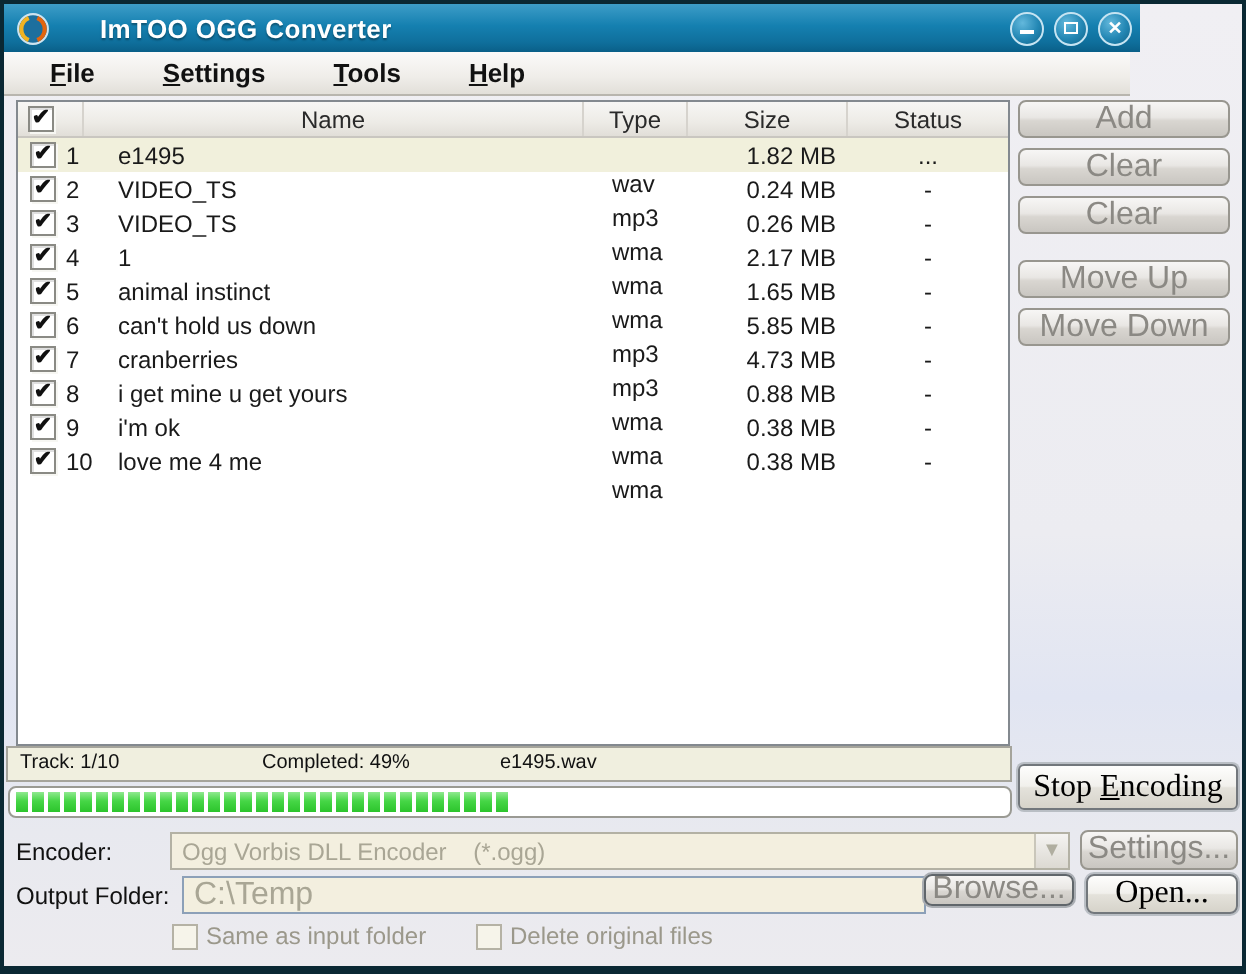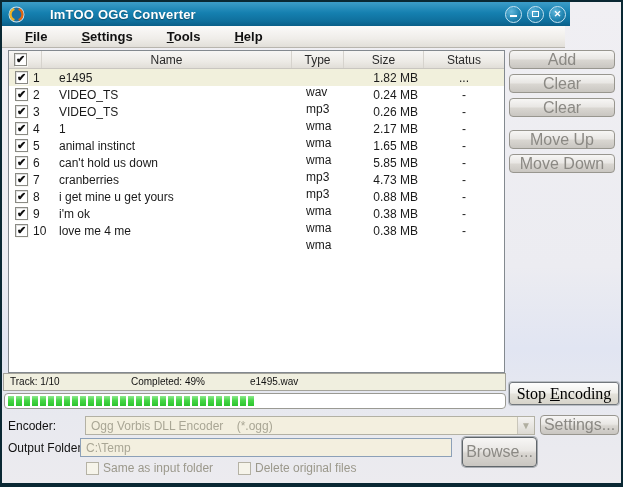--- a/index.html
+++ b/index.html
@@ -88,25 +88,25 @@
   .seg{width:6px;height:10px;display:inline-block;
     background:linear-gradient(180deg,#8fe98f 0%,#46d646 45%,#2cc42c 100%);}
 
   
   .flabel{position:absolute;font-size:12px;color:#111;white-space:nowrap;}
   .dropdown{position:absolute;left:83px;top:414px;width:450px;height:19px;
     background:#f3efdf;border:1px solid #b3b1a4;display:flex;align-items:center;}
   .dropdown .val{flex:1;font-size:12px;color:#a9a695;padding-left:5px;white-space:pre;overflow:hidden;}
   .dropdown .chev{flex:0 0 17px;height:100%;display:flex;align-items:center;justify-content:center;
     border-left:1px solid #c9c6ba;background:linear-gradient(180deg,#f4f3f1,#dcd9d2);color:#b0aea0;font-size:10px;}
-  .field{position:absolute;left:78px;top:436px;width:372px;height:19px;
-    background:#f3efdf;border:1px solid #8ca0b8;font-size:12px;color:#a9a695;
+  .field{position:absolute;left:89px;top:436px;width:372px;height:19px;
+    background:#f3efdf;border:1px solid #8ca0b8;font-size:16px;color:#a9a695;
     display:flex;align-items:center;padding-left:5px;}
   #btn-settings{left:538px;top:413px;width:79px;height:20px;}
-  #btn-browse{left:460px;top:435px;width:75px;height:30px;border:1px solid #60666b;box-shadow:0 0 0 1px #a9adb2;}
+  #btn-browse{left:460px;top:435px;width:75px;height:16px;border:1px solid #60666b;box-shadow:0 0 0 1px #a9adb2;}
   #btn-open{left:541px;top:435px;width:76px;height:20px;}
 
   .opt{position:absolute;top:459px;display:flex;align-items:center;gap:4px;font-size:12px;color:#9b988b;}
   #opt-same{left:84px;} #opt-delete{left:236px;}
 </style>
 </head>
 <body>
 
 <div class="window">
 
@@ -334,20 +334,21 @@
     <span class="val">Ogg Vorbis DLL Encoder    (*.ogg)</span>
     <span class="chev">▼</span>
   </div>
   <button class="xpbtn" id="btn-settings">Settings...</button>
 
   <span class="flabel" style="left:6px;top:439px;">Output Folder:</span>
   <div class="field">
     <span>C:\Temp</span>
   </div>
   <button class="xpbtn" id="btn-browse">Browse...</button>
+  <button class="xpbtn enabled" id="btn-open">Open...</button>
 
   <span class="opt" id="opt-same">
     <span class="cb dim"></span>
     <span>Same as input folder</span>
   </span>
   <span class="opt" id="opt-delete">
     <span class="cb dim"></span>
     <span>Delete original files</span>
   </span>
 

